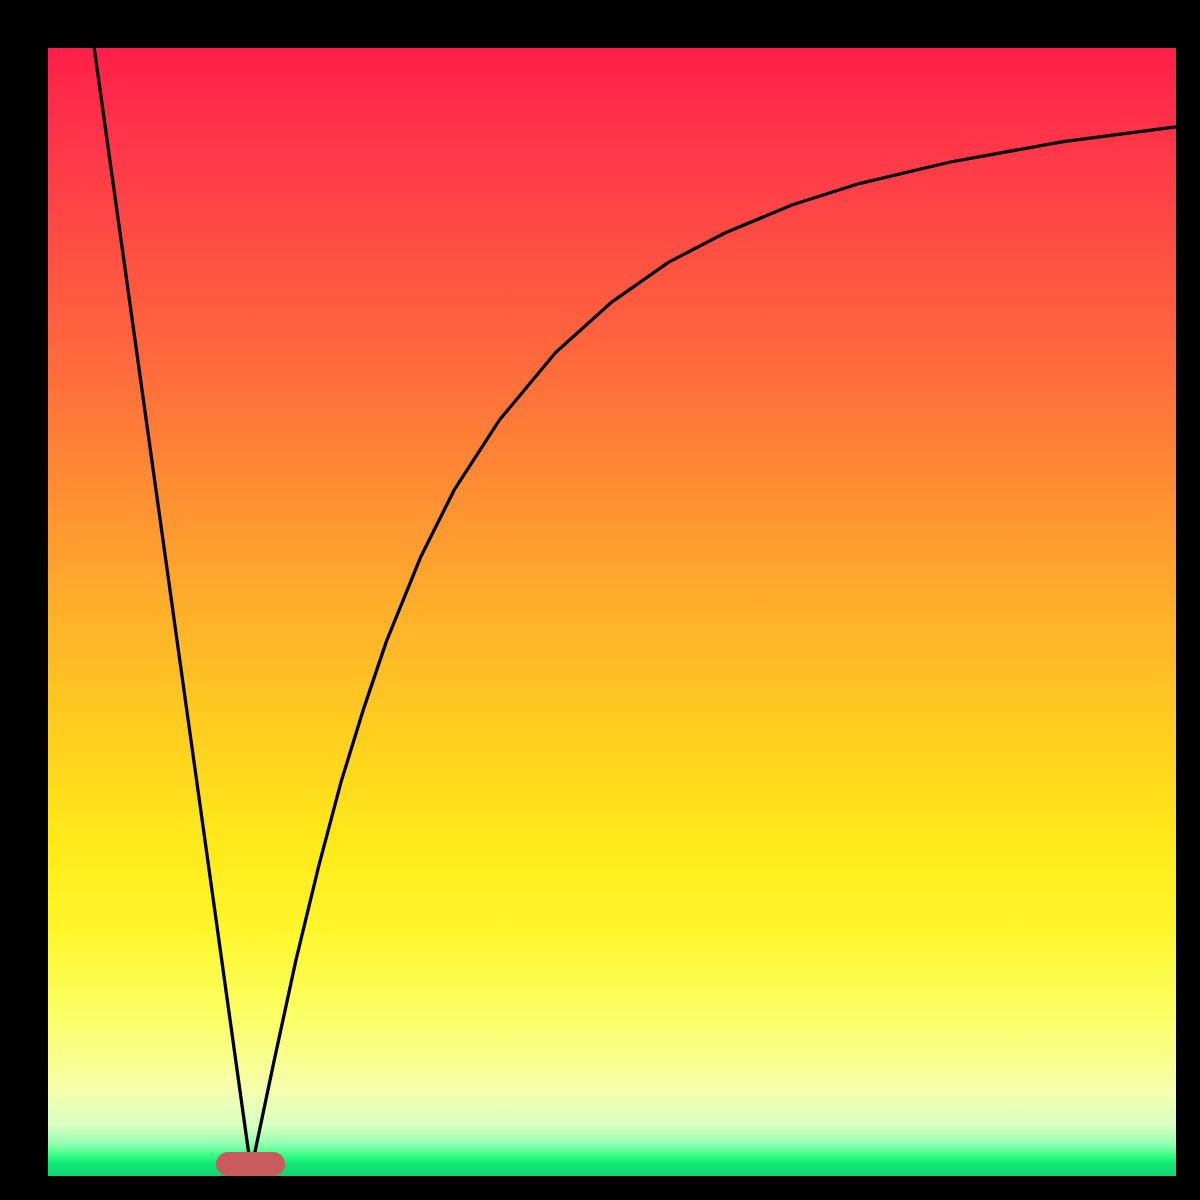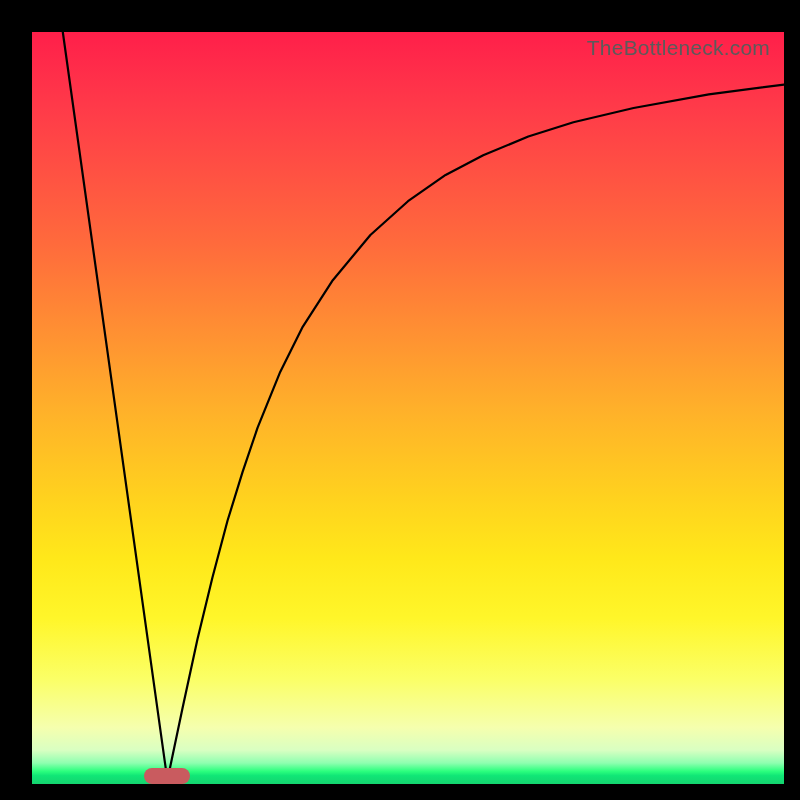--- a/index.html
+++ b/index.html
@@ -78,21 +78,20 @@
     stroke-width: 2.2;
     stroke-linejoin: round;
     stroke-linecap: round;
   }
 </style>
 </head>
 <body>
 
 <div class="frame">
   <div class="plot-area">
-    <div class="watermark">TheBottleneck.com</div>
 
     <svg class="curves" viewBox="0 0 752 752" preserveAspectRatio="none">
       <polyline points="30.8,0.0 135.4,748.2"></polyline>
       <path d="M135.4 748.2 L150.4 676.8 L165.4 607.6 L180.5 545.2 L195.5 488.8 L210.6 439.9 L225.6 395.6 L248.2 339.9 L270.7 294.8 L300.8 248.2 L338.4 203.0 L376.0 169.2 L413.6 142.9 L451.2 123.3 L496.3 104.5 L541.4 90.2 L601.6 76.0 L676.8 62.4 L752.0 52.6"></path>
     </svg>
 
     <div class="marker" style="width: 45.9px; height: 15.8px; left: 112.4px; bottom: 0px; background: rgb(201, 91, 95);"></div>
   </div>
 </div>
 

